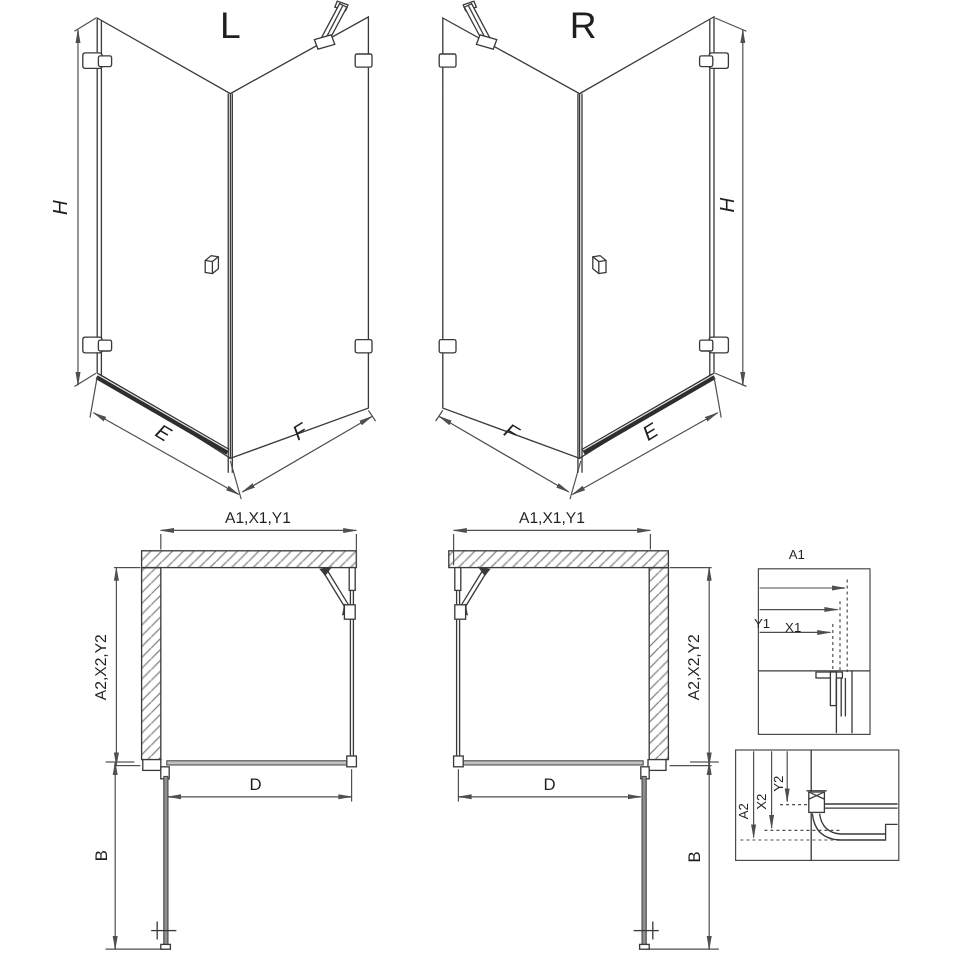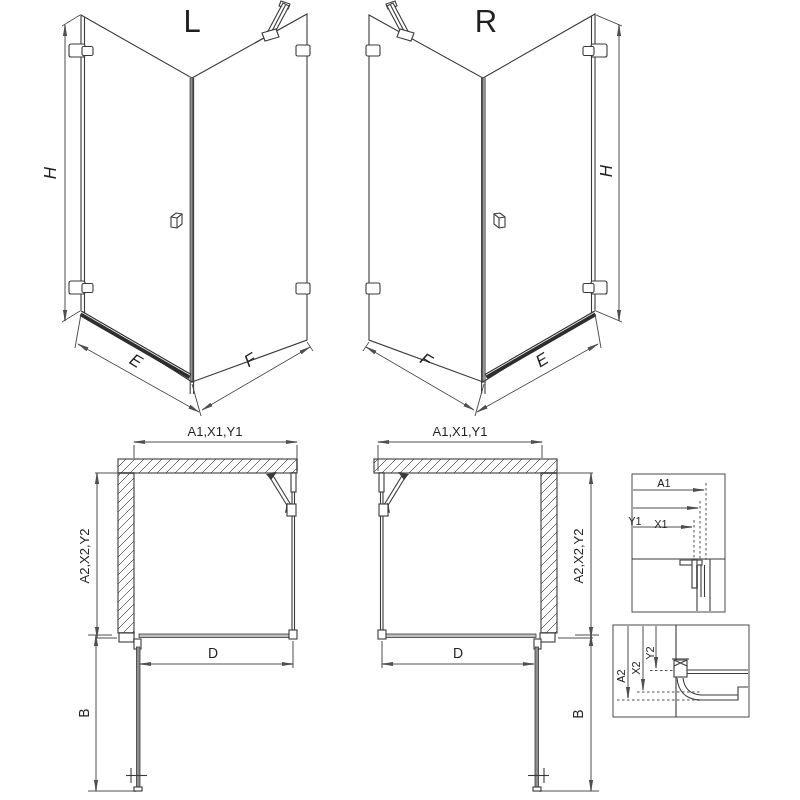--- a/index.html
+++ b/index.html
@@ -302,21 +302,21 @@
 <span class="lbl s13" style="left:215px;top:431px">A1,X1,Y1</span>
 <span class="lbl s13 r-90" style="left:84px;top:556px">A2,X2,Y2</span>
 <span class="lbl s14" style="left:213px;top:653px">D</span>
 <span class="lbl s14 r-90" style="left:84px;top:713px">B</span>
 
 <span class="lbl s13" style="left:460px;top:431px">A1,X1,Y1</span>
 <span class="lbl s13 r-90" style="left:578px;top:556px">A2,X2,Y2</span>
 <span class="lbl s14" style="left:458px;top:653px">D</span>
 <span class="lbl s14 r-90" style="left:578px;top:714px">B</span>
 
-<span class="lbl s11" style="left:664px;top:483px">A1</span>
+<span class="lbl s11" style="left:664px;top:463px">A1</span>
 <span class="lbl s11" style="left:661px;top:524px">X1</span>
 <span class="lbl s11" style="left:635px;top:521px">Y1</span>
 
 <span class="lbl s11 r-90" style="left:621px;top:676px">A2</span>
 <span class="lbl s11 r-90" style="left:636px;top:668px">X2</span>
 <span class="lbl s11 r-90" style="left:650px;top:653px">Y2</span>
 
 </div>
 
 </body></html>

